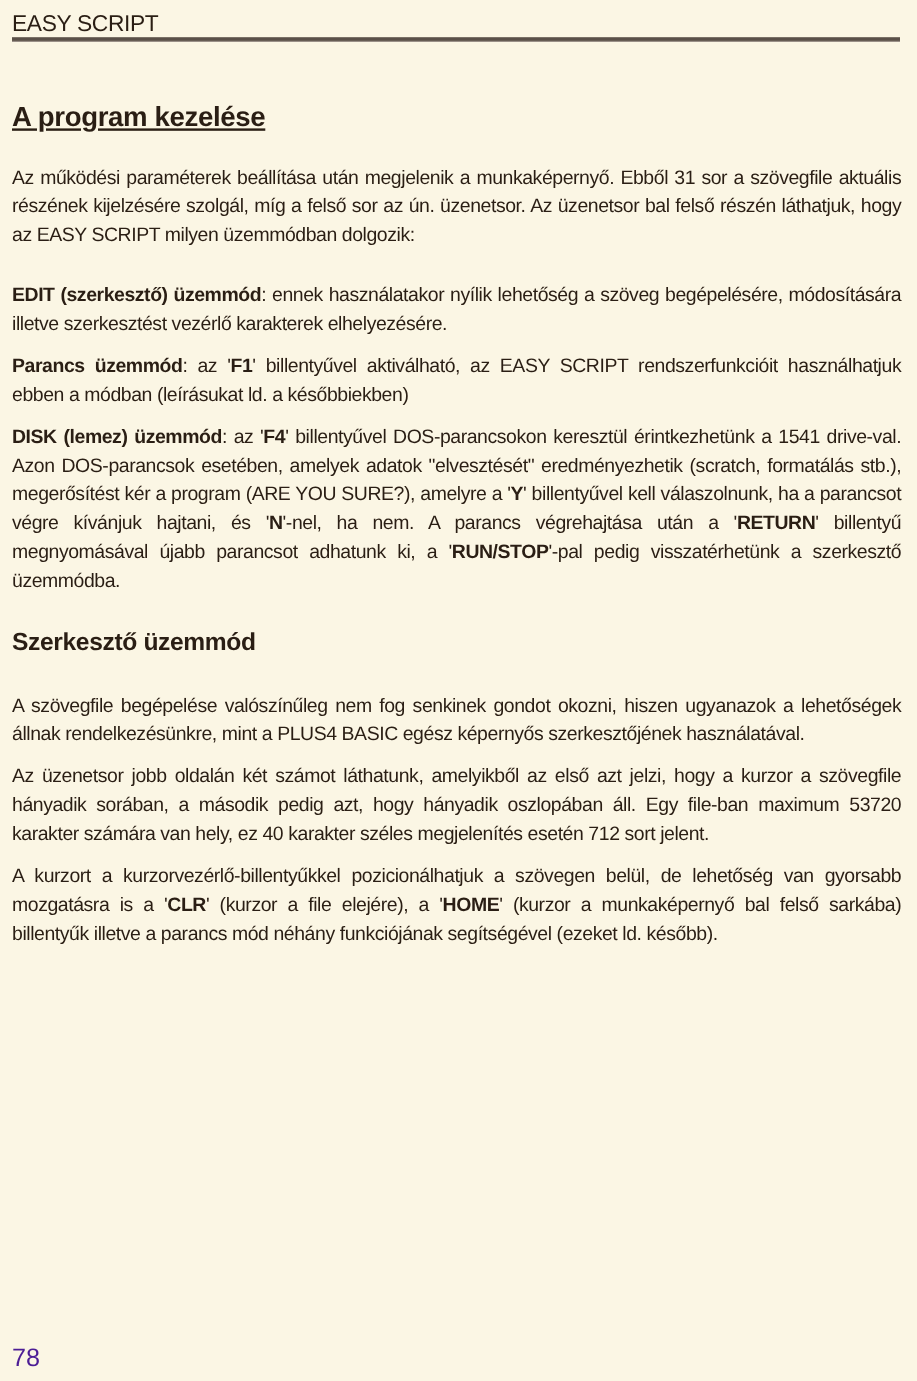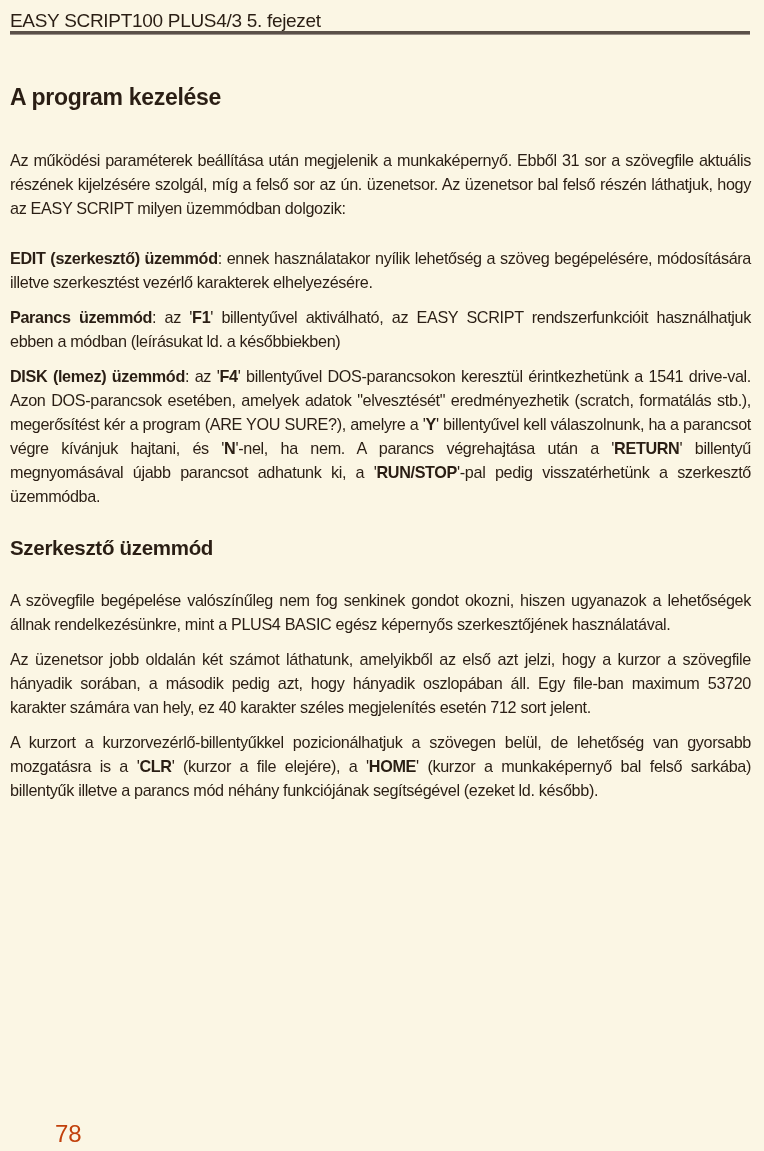--- a/index.html
+++ b/index.html
@@ -48,56 +48,55 @@
       left: 10px;
       top: 82px;
       width: 741px;
       font-size: 16.2px;
       line-height: 24px;
       letter-spacing: -0.35px;
     }
     h1 {
       font-size: 23px;
       font-weight: bold;
-      margin: 0 0 36px 0;
+      margin: 0 0 24px 0;
       line-height: 30px;
       letter-spacing: -0.3px;
+      text-decoration: underline;
     }
     h2 {
       font-size: 20.5px;
       font-weight: bold;
       margin: 0 0 26px 0;
       line-height: 28px;
       letter-spacing: -0.3px;
     }
     p {
       margin: 0 0 11px 0;
       text-align: justify;
     }
     p.gap {
       margin-bottom: 26px;
     }
     b { font-weight: bold; }
     .page-number {
       position: absolute;
       left: 10px;
       top: 1120px;
-      font-size: 24px;
-      color: #c2410c;
-      margin-left: 45px;
+      font-size: 21px;
+      color: #4c1d95;
     }
   </style>
 </head>
 <body>
 
 <div class="page">
 
   <div class="running-head">
     <span>EASY SCRIPT</span>
-    <span>100 PLUS4/3  5. fejezet</span>
   </div>
   <div class="head-rule"></div>
 
   <div class="content">
     <h1>A program kezelése</h1>
 
     <p class="gap">Az működési paraméterek beállítása után megjelenik a munkaképernyő. Ebből 31 sor a szövegfile aktuális részének kijelzésére szolgál, míg a felső sor az ún. üzenetsor. Az üzenetsor bal felső részén láthatjuk, hogy az EASY SCRIPT milyen üzemmódban dolgozik:</p>
 
     <p><b>EDIT (szerkesztő) üzemmód</b><span>: ennek használatakor nyílik lehetőség a szöveg begépelésére, módosítására illetve szerkesztést vezérlő karakterek elhelyezésére.</span></p>
 

